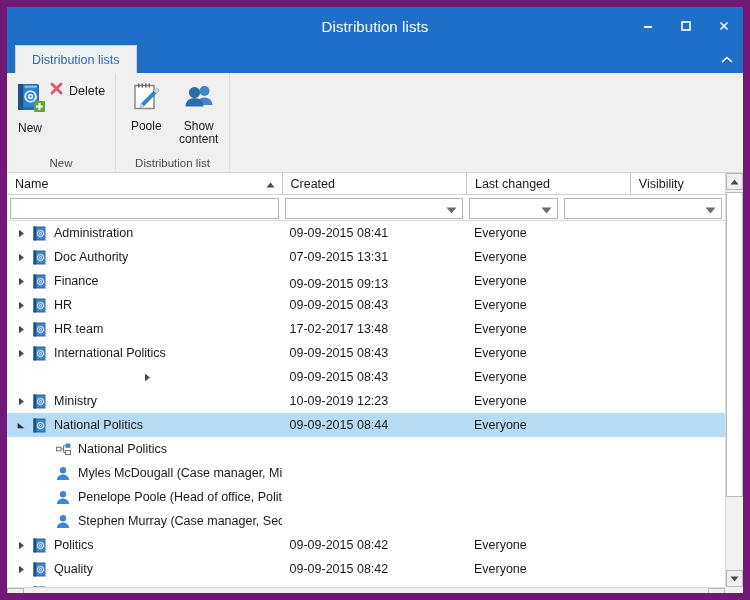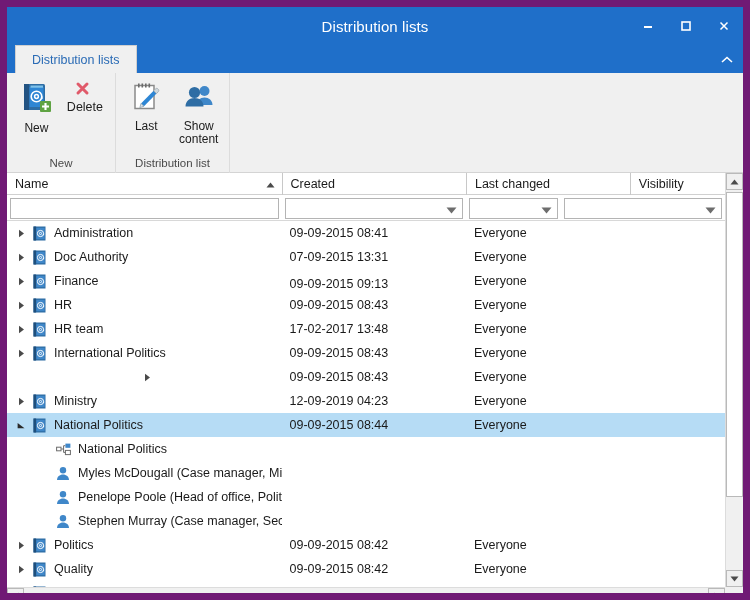--- a/index.html
+++ b/index.html
@@ -116,21 +116,20 @@
   }
   .bigbtn .lbl {
     font-size: 12px; color: #202020;
     text-align: center; line-height: 13px;
     margin-top: 3px;
   }
   .smallbtn {
     display: flex; align-items: center;
     padding: 4px 6px 4px 2px;
     cursor: default;
-    flex-direction: column;
   }
   .smallbtn .lbl {
     font-size: 12.5px; color: #202020;
     margin-left: 5px;
   }
 
   
   .gridwrap {
     position: relative;
     height: calc(600px - 38px - 28px - 100px - 2px);
@@ -348,21 +347,21 @@
                 <rect x="8" y="2.5" width="1.6" height="4"></rect>
                 <rect x="11.5" y="2.5" width="1.6" height="4"></rect>
                 <rect x="15" y="2.5" width="1.6" height="4"></rect>
                 <rect x="18.5" y="2.5" width="1.6" height="4"></rect>
               </g>
               <path d="M11 22.5 L9.8 26.6 L14 25.3 L26.5 12.6 L23.6 9.8 Z" fill="#2e86d4"></path>
               <path d="M23.6 9.8 L26.5 12.6 L28.2 10.8 C29 10 29 9 28.2 8.2 L27.9 7.9 C27.2 7.1 26.2 7.1 25.4 7.9 Z" fill="#cfd8dd" stroke="#9aa5ab" stroke-width="0.8"></path>
               <path d="M11 22.5 L9.8 26.6 L14 25.3 Z" fill="#dfe6ea" stroke="#9aa5ab" stroke-width="0.7"></path>
             </svg>
           </span>
-          <span class="lbl">Last</span>
+          <span class="lbl">Poole</span>
         </div>
         <div class="bigbtn">
           <span>
             <svg width="32" height="32" viewBox="0 0 32 32">
               <circle cx="21.5" cy="10" r="5" fill="#3f87c9"></circle>
               <path d="M13.5 24 c0-4.6 3.6-7.6 8-7.6 c4.4 0 8 3 8 7.6 Z" fill="#3f87c9"></path>
               <circle cx="11.5" cy="11.5" r="5.6" fill="#2e6da4"></circle>
               <path d="M2.5 25.5 c0-5 4-8.4 9-8.4 c5 0 9 3.4 9 8.4 Z" fill="#2e6da4"></path>
             </svg>
           </span>
@@ -622,21 +621,21 @@
                     <rect x="1.5" y="0.5" width="2.6" height="14" fill="#1e4f7c"></rect>
                     <rect x="4.3" y="1.8" width="8.4" height="11.4" fill="#3f87c9"></rect>
                     <circle cx="8.5" cy="7.5" r="3.1" fill="none" stroke="#ffffff" stroke-width="1"></circle>
                     <circle cx="8.5" cy="7.5" r="1.1" fill="none" stroke="#ffffff" stroke-width="0.9"></circle>
                     <path d="M11.6 7.5 v1.7" stroke="#ffffff" stroke-width="0.9"></path>
                   </svg>
                 </span>
               </span>
               <span class="row-label">Ministry</span>
             </div>
-            <div class="cell c-created" style="width: 188px;">12-09-2019 04:23</div>
+            <div class="cell c-created" style="width: 188px;">10-09-2019 12:23</div>
             <div class="cell c-vis" style="width: 97px;">Everyone</div>
             <div class="cell c-last" style="width: 167px;"></div>
           </div>
           <div class="row selected">
             <div class="cell c-name" style="width: 280px;">
               <span class="expander">
                 <svg width="9" height="7" viewBox="0 0 9 7">
                   <path d="M0.6 6.2 L0.6 1 L7.5 6.2 Z" fill="#2a2a2a"></path>
                 </svg>
               </span>

